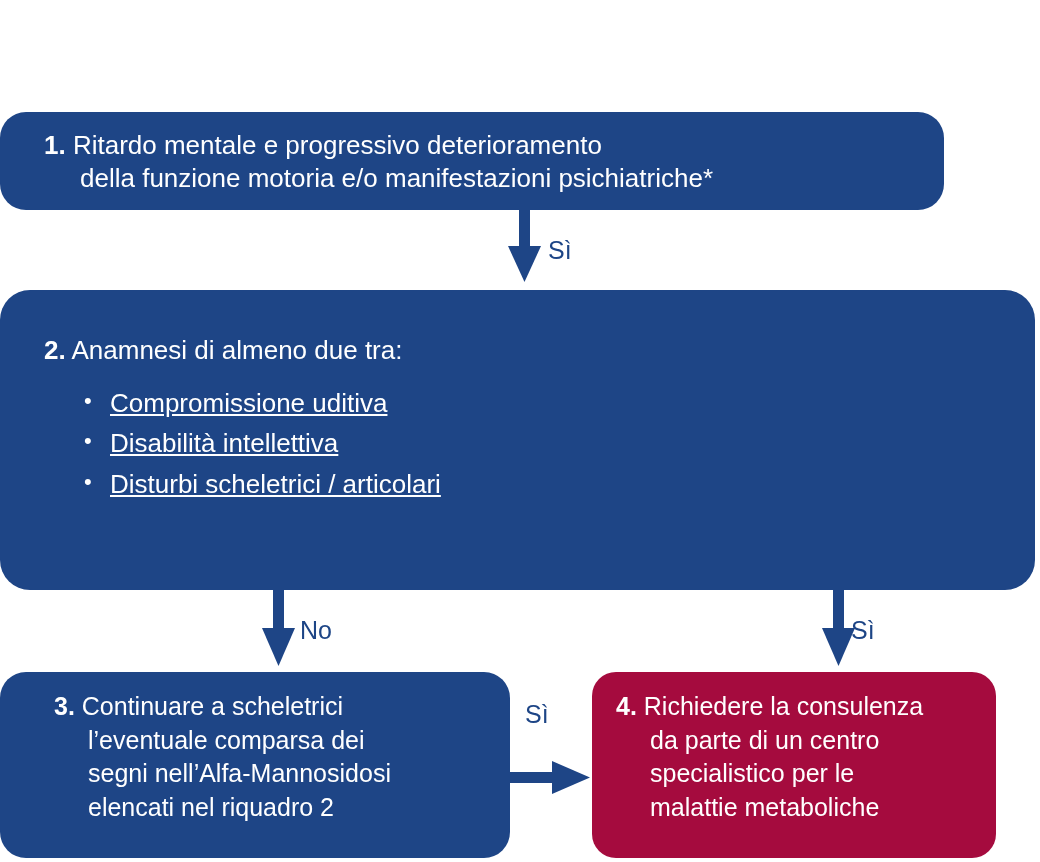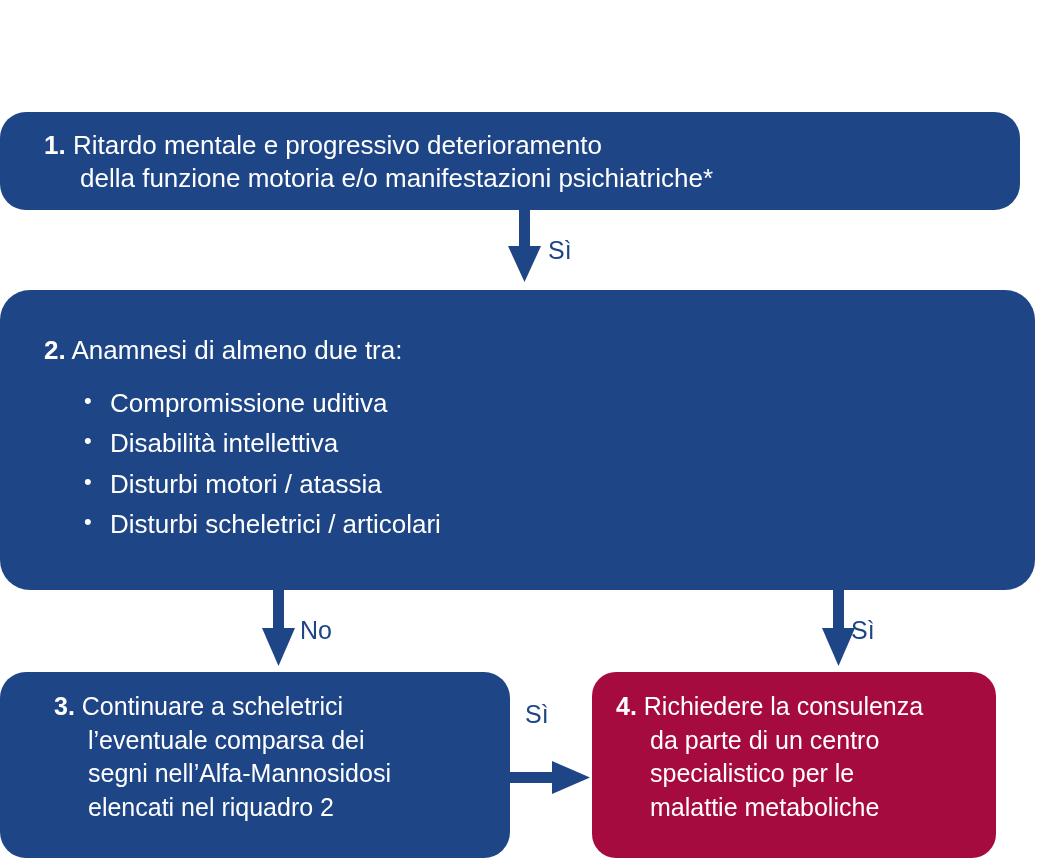--- a/index.html
+++ b/index.html
@@ -58,21 +58,21 @@
     white-space: pre-line;
   }
   .step-num {
     font-weight: bold;
   }
 
   
   #box1 {
     left: 0px;
     top: 112px;
-    width: 1020px;
+    width: 944px;
     height: 98px;
     border-radius: 26px;
   }
   #box1 .inner {
     position: absolute;
     left: 44px;
     top: 17px;
     right: 20px;
   }
   #box1 .step-text { font-size: 26px; line-height: 1.28; }
@@ -90,20 +90,21 @@
     position: absolute;
     left: 44px;
     top: 45px;
     right: 20px;
   }
   #box2 .heading { font-size: 26px; line-height: 1.2; }
   #box2 ul {
     list-style: none;
     margin: 17px 0 0 0;
     padding: 0 0 0 36px;
+    text-decoration: underline;
   }
   #box2 li {
     font-size: 26px;
     line-height: 1.55;
     position: relative;
     padding-left: 30px;
     color: #ffffff;
   }
   #box2 li::before {
     content: "\2022";
@@ -194,21 +195,20 @@
     </svg>
   </div>
   <div id="label-1-2" class="edge-label">Sì</div>
 
   <div id="box2" class="step-box blue-box">
     <div class="inner">
       <div class="heading"><span class="step-num">2.</span> <span>Anamnesi di almeno due tra:</span></div>
       <ul>
         <li>Compromissione uditiva</li>
         <li>Disabilità intellettiva</li>
-        <li>Disturbi motori / atassia</li>
         <li>Disturbi scheletrici / articolari</li>
       </ul>
     </div>
   </div>
 
   <div id="arrow-2-3" class="arrow">
     <svg width="60" height="84" viewBox="0 0 60 84">
       <rect x="26" y="0" width="11" height="44" fill="#1e4586"></rect>
       <polygon points="15,38 48,38 31.5,76" fill="#1e4586"></polygon>
     </svg>

